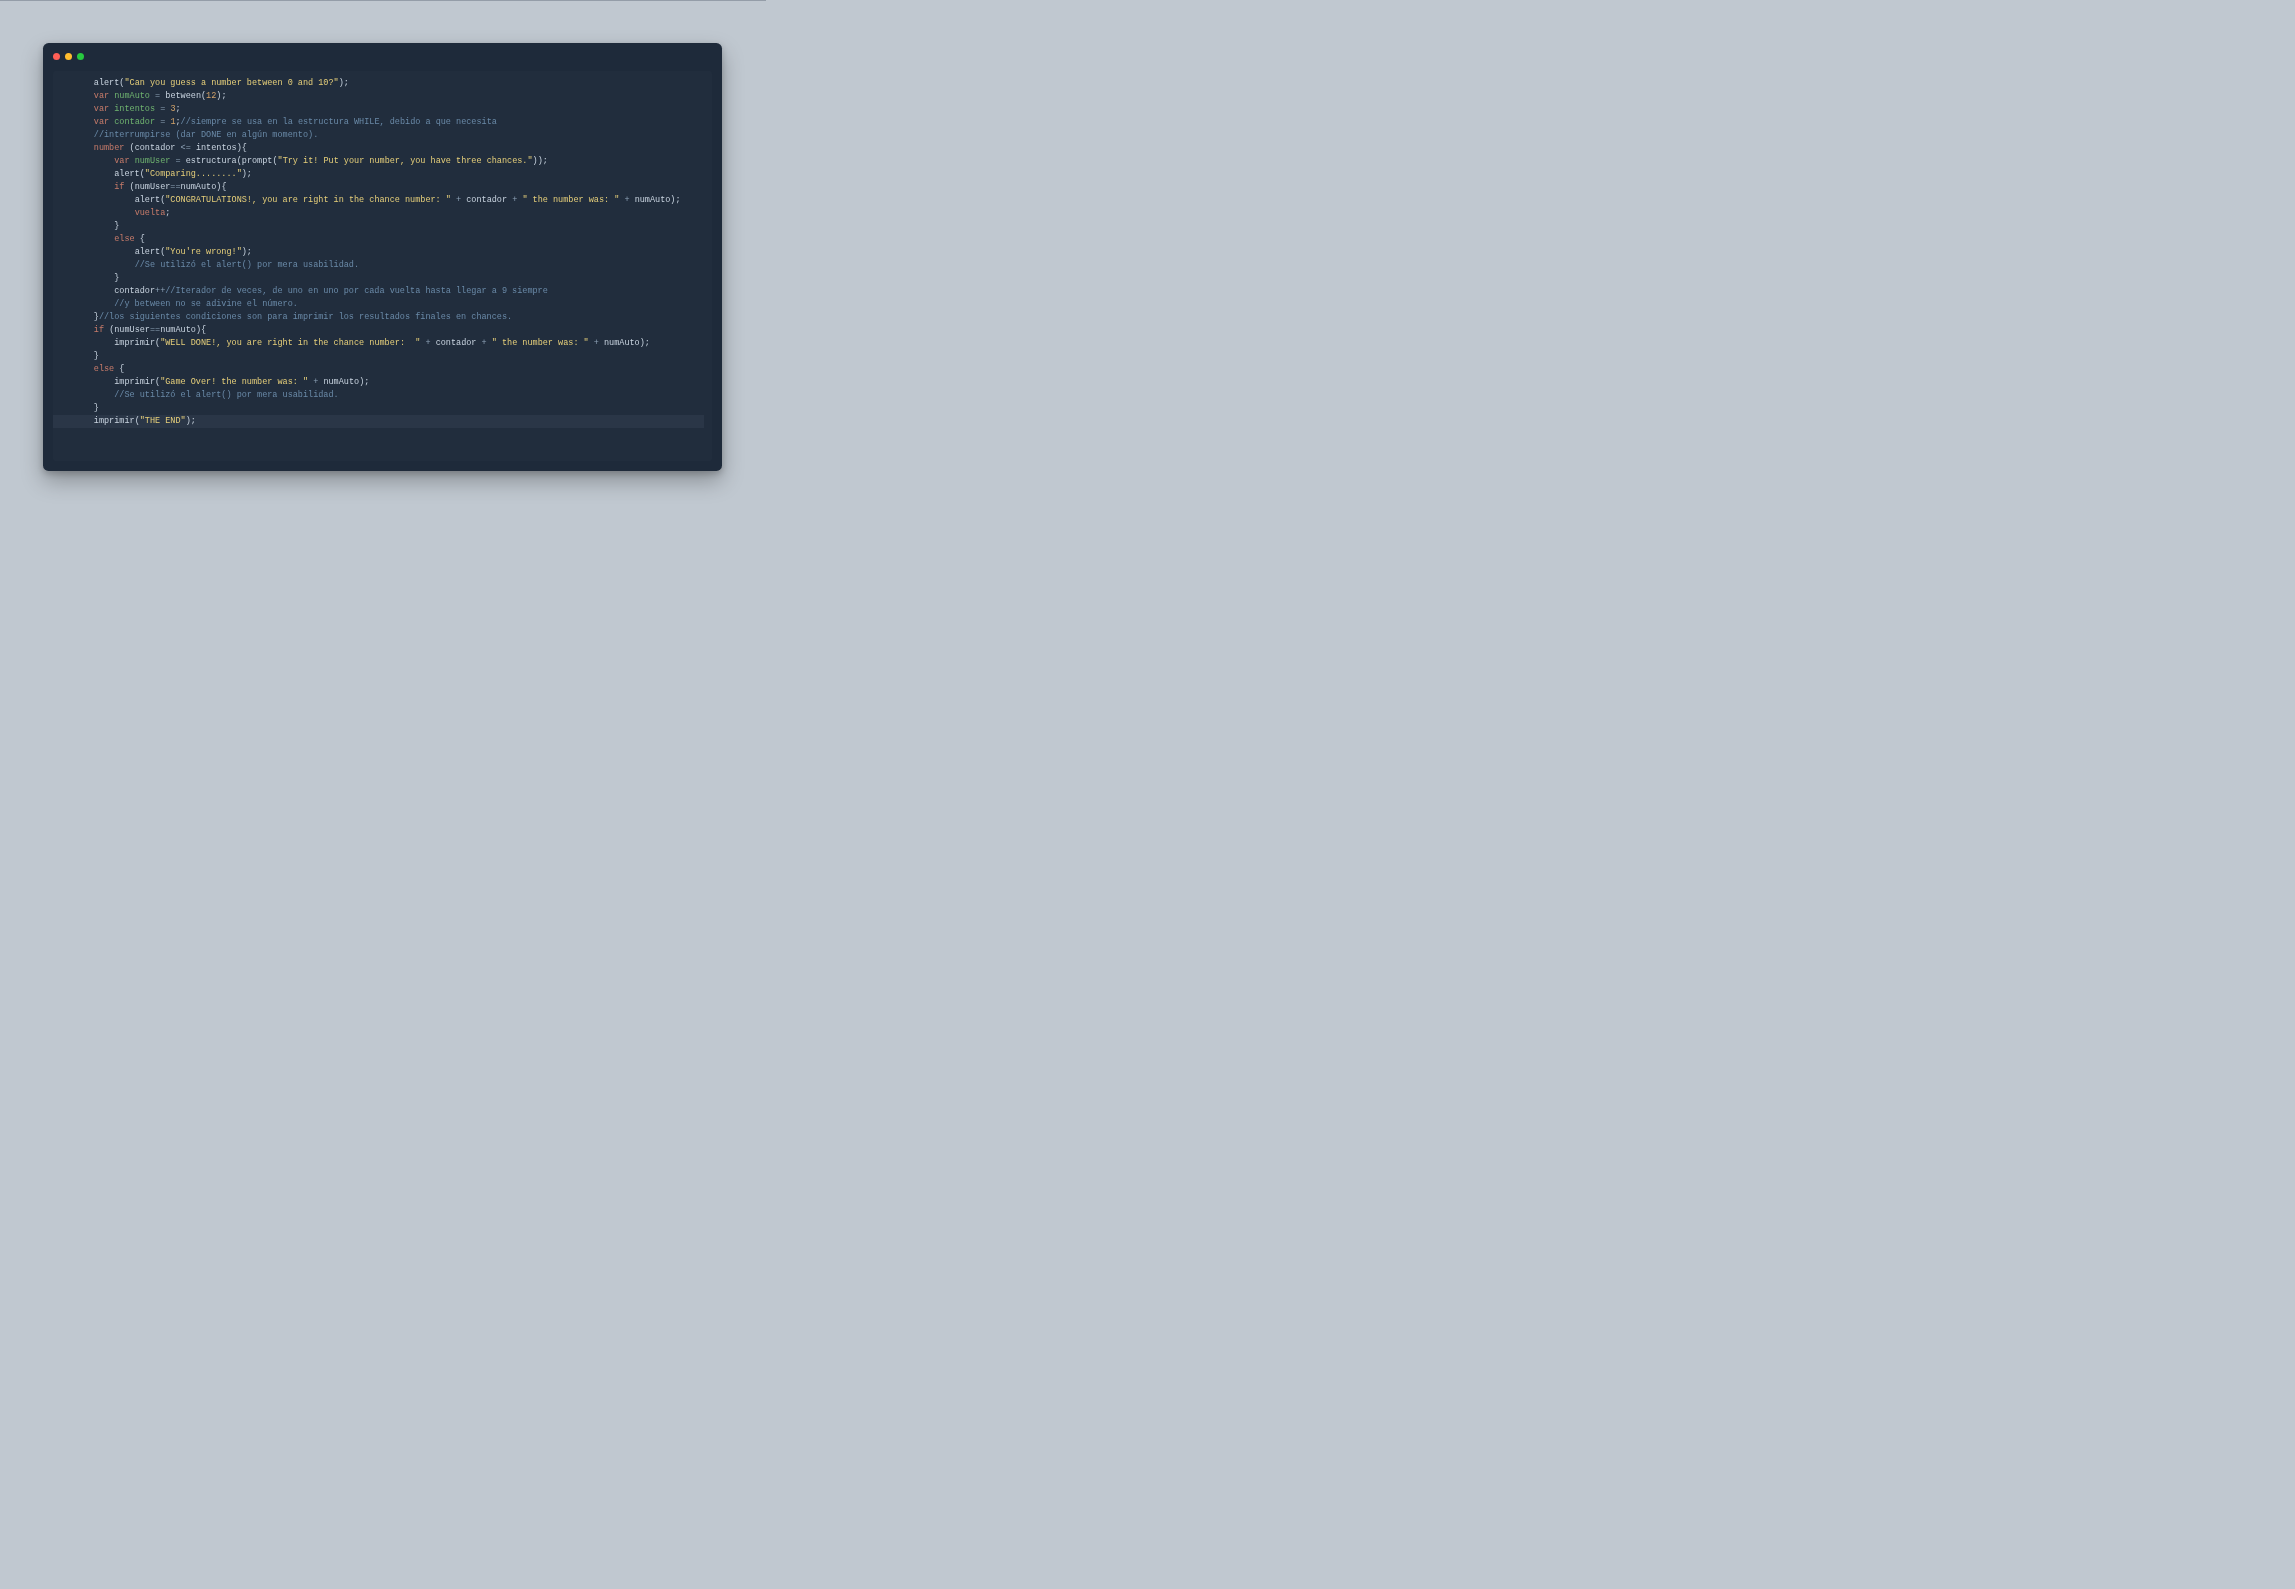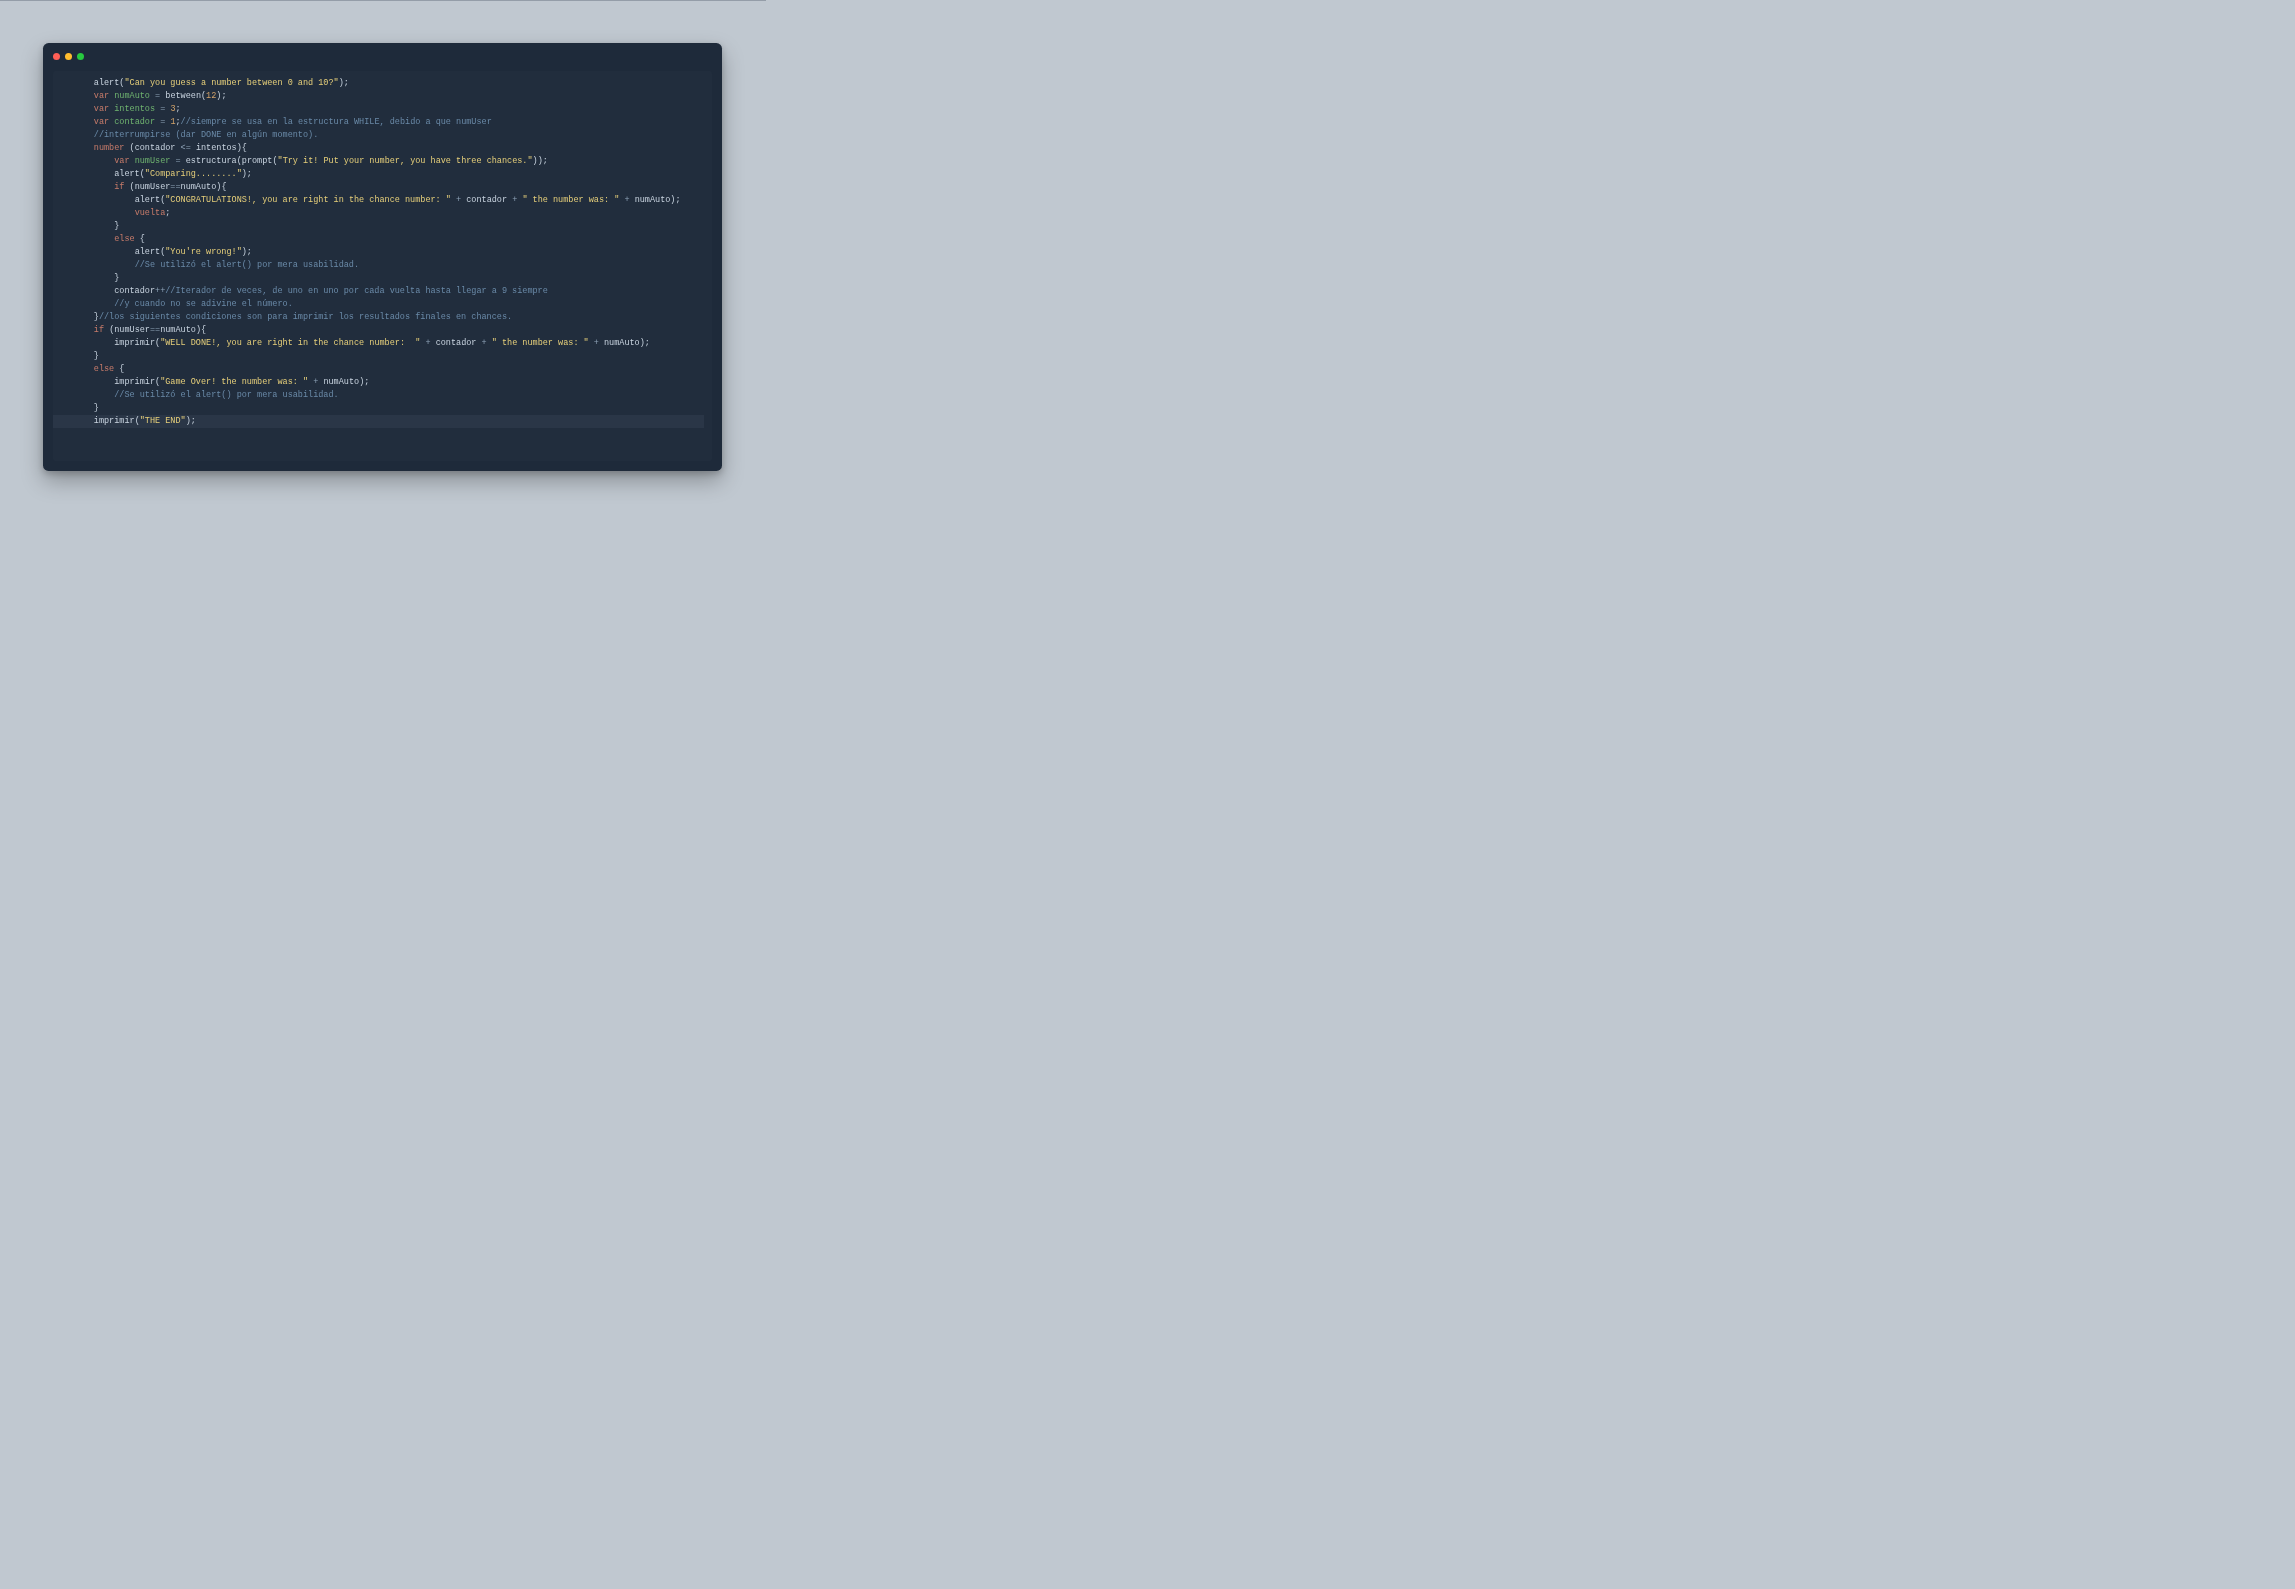--- a/index.html
+++ b/index.html
@@ -86,35 +86,35 @@
   <div class="window">
     <div class="titlebar">
       <div class="dot red"></div>
       <div class="dot yellow"></div>
       <div class="dot green"></div>
     </div>
     <div class="code-area">
       <pre class="code" id="code"><span>        <span class="tok-fn">alert</span><span class="tok-punc">(</span><span class="tok-str">"Can you guess a number between 0 and 10?"</span><span class="tok-punc">);</span></span>
 <span>        <span class="tok-kw">var</span> <span class="tok-var">numAuto</span> <span class="tok-op">=</span> <span class="tok-fn">between</span><span class="tok-punc">(</span><span class="tok-num">12</span><span class="tok-punc">);</span></span>
 <span>        <span class="tok-kw">var</span> <span class="tok-var">intentos</span> <span class="tok-op">=</span> <span class="tok-num">3</span><span class="tok-punc">;</span></span>
-<span>        <span class="tok-kw">var</span> <span class="tok-var">contador</span> <span class="tok-op">=</span> <span class="tok-num">1</span><span class="tok-punc">;</span><span class="tok-com">//siempre se usa en la estructura WHILE, debido a que numUser</span></span>
+<span>        <span class="tok-kw">var</span> <span class="tok-var">contador</span> <span class="tok-op">=</span> <span class="tok-num">1</span><span class="tok-punc">;</span><span class="tok-com">//siempre se usa en la estructura WHILE, debido a que necesita</span></span>
 <span>        <span class="tok-com">//interrumpirse (dar DONE en algún momento).</span></span>
 <span>        <span class="tok-kw">number</span> <span class="tok-punc">(</span><span class="tok-fn">contador</span> <span class="tok-op">&lt;=</span> <span class="tok-fn">intentos</span><span class="tok-punc">){</span></span>
 <span>            <span class="tok-kw">var</span> <span class="tok-var">numUser</span> <span class="tok-op">=</span> <span class="tok-fn">estructura</span><span class="tok-punc">(</span><span class="tok-fn">prompt</span><span class="tok-punc">(</span><span class="tok-str">"Try it! Put your number, you have three chances."</span><span class="tok-punc">));</span></span>
 <span>            <span class="tok-fn">alert</span><span class="tok-punc">(</span><span class="tok-str">"Comparing........"</span><span class="tok-punc">);</span></span>
 <span>            <span class="tok-kw">if</span> <span class="tok-punc">(</span><span class="tok-fn">numUser</span><span class="tok-op">==</span><span class="tok-fn">numAuto</span><span class="tok-punc">){</span></span>
 <span>                <span class="tok-fn">alert</span><span class="tok-punc">(</span><span class="tok-str">"CONGRATULATIONS!, you are right in the chance number: "</span> <span class="tok-op">+</span> <span class="tok-fn">contador</span> <span class="tok-op">+</span> <span class="tok-str">" the number was: "</span> <span class="tok-op">+</span> <span class="tok-fn">numAuto</span><span class="tok-punc">);</span></span>
 <span>                <span class="tok-kw">vuelta</span><span class="tok-punc">;</span></span>
 <span>            <span class="tok-punc">}</span></span>
 <span>            <span class="tok-kw">else</span> <span class="tok-punc">{</span></span>
 <span>                <span class="tok-fn">alert</span><span class="tok-punc">(</span><span class="tok-str">"You're wrong!"</span><span class="tok-punc">);</span></span>
 <span>                <span class="tok-com">//Se utilizó el alert() por mera usabilidad.</span></span>
 <span>            <span class="tok-punc">}</span></span>
 <span>            <span class="tok-fn">contador</span><span class="tok-op">++</span><span class="tok-com">//Iterador de veces, de uno en uno por cada vuelta hasta llegar a 9 siempre</span></span>
-<span>            <span class="tok-com">//y cuando no se adivine el número.</span></span>
+<span>            <span class="tok-com">//y between no se adivine el número.</span></span>
 <span>        <span class="tok-punc">}</span><span class="tok-com">//los siguientes condiciones son para imprimir los resultados finales en chances.</span></span>
 <span>        <span class="tok-kw">if</span> <span class="tok-punc">(</span><span class="tok-fn">numUser</span><span class="tok-op">==</span><span class="tok-fn">numAuto</span><span class="tok-punc">){</span></span>
 <span>            <span class="tok-fn">imprimir</span><span class="tok-punc">(</span><span class="tok-str">"WELL DONE!, you are right in the chance number:  "</span> <span class="tok-op">+</span> <span class="tok-fn">contador</span> <span class="tok-op">+</span> <span class="tok-str">" the number was: "</span> <span class="tok-op">+</span> <span class="tok-fn">numAuto</span><span class="tok-punc">);</span></span>
 <span>        <span class="tok-punc">}</span></span>
 <span>        <span class="tok-kw">else</span> <span class="tok-punc">{</span></span>
 <span>            <span class="tok-fn">imprimir</span><span class="tok-punc">(</span><span class="tok-str">"Game Over! the number was: "</span> <span class="tok-op">+</span> <span class="tok-fn">numAuto</span><span class="tok-punc">);</span></span>
 <span>            <span class="tok-com">//Se utilizó el alert() por mera usabilidad.</span></span>
 <span>        <span class="tok-punc">}</span></span>
 <span class="hl-line">        <span class="tok-fn">imprimir</span><span class="tok-punc">(</span><span class="tok-str">"THE END"</span><span class="tok-punc">);</span></span></pre>
     </div>

